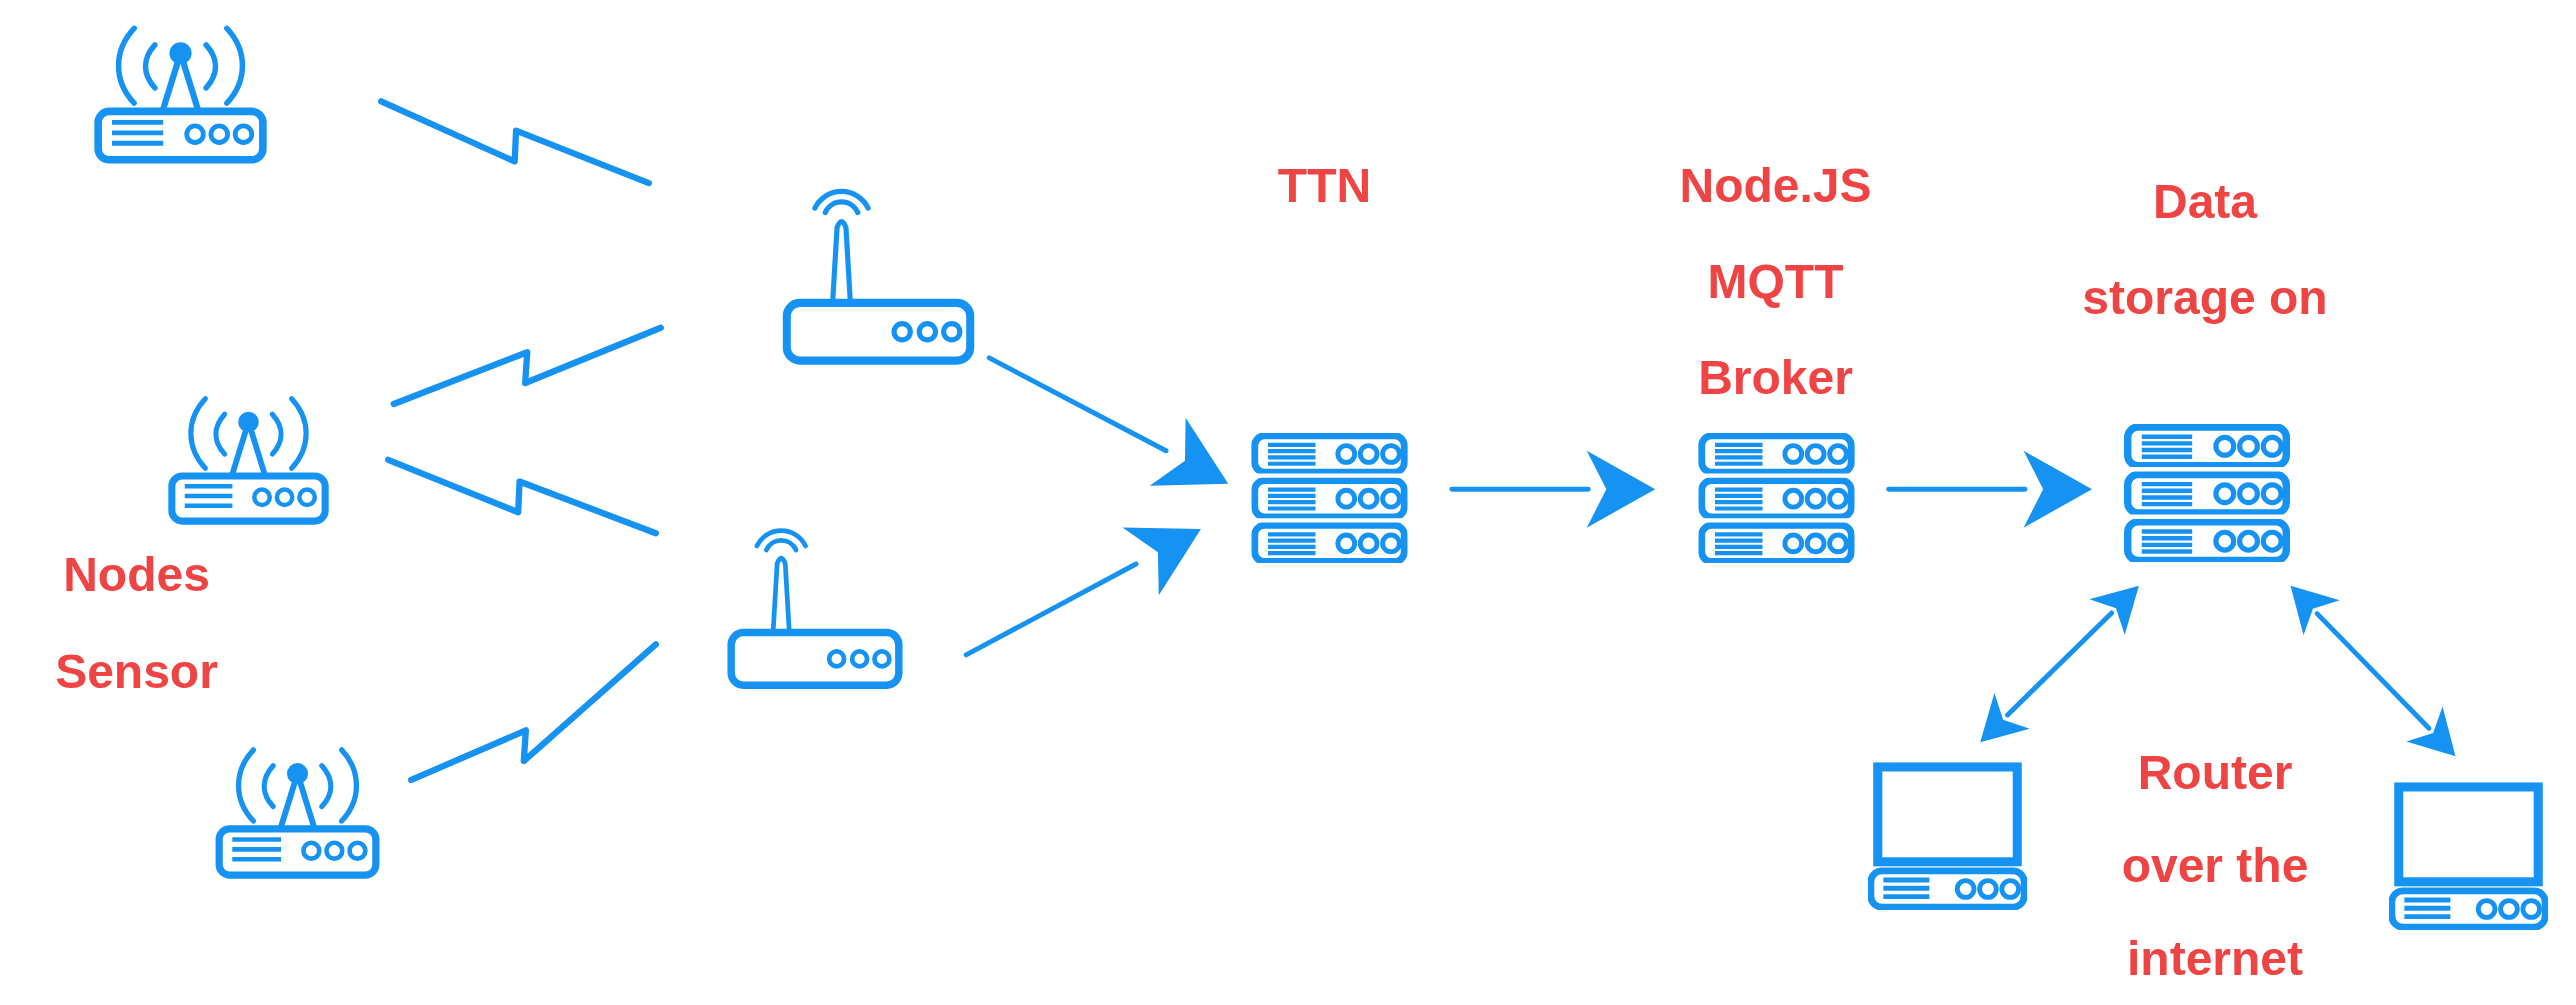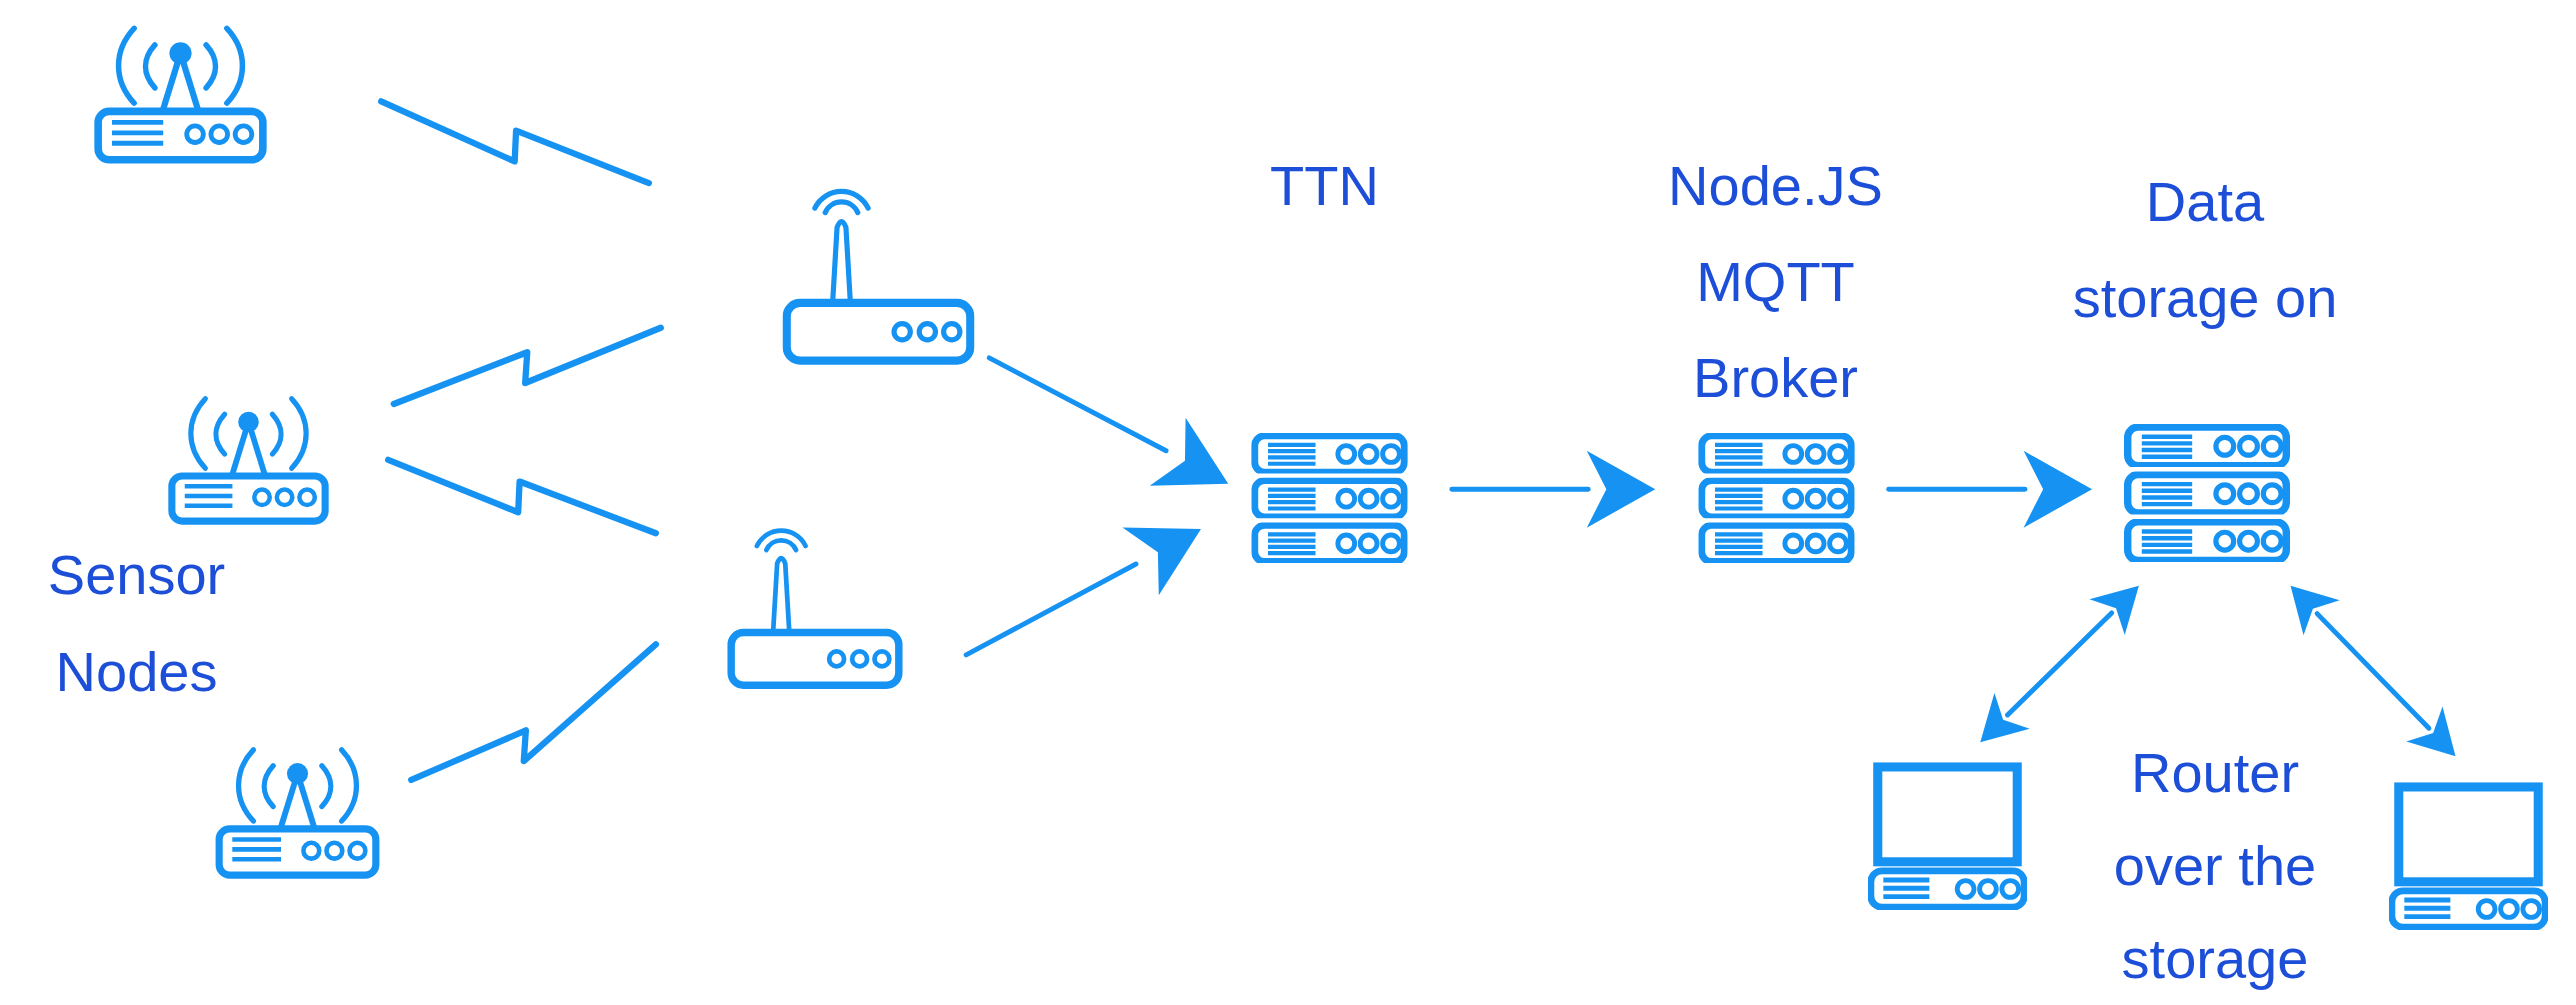--- a/index.html
+++ b/index.html
@@ -11,24 +11,25 @@
     position: relative;
     width: 2576px;
     height: 1005px;
     background: #ffffff;
     overflow: hidden;
     font-family: "Liberation Sans", sans-serif;
   }
   .label {
     position: absolute;
     text-align: center;
-    color: #1d4ed8;
-    font-size: 56px;
+    color: #ef4444;
+    font-size: 48px;
     line-height: 96px;
     white-space: nowrap;
+    font-weight: bold;
   }
   .label div { text-align: center; }
   .icon {
     position: absolute;
     color: #1693F2;
   }
   #connector-layer {
     position: absolute;
     left: 0; top: 0;
     width: 2576px;
@@ -189,22 +190,22 @@
     </svg>
 
   <svg class="icon" style="left:1868px; top:762px;" width="159" height="148" viewBox="0 0 228 212">
       <use href="#sym-computer"></use>
     </svg>
   <svg class="icon" style="left:2389px; top:782px;" width="159" height="148" viewBox="0 0 228 212">
       <use href="#sym-computer"></use>
     </svg>
 
   <div class="label" style="left:10.5px; top:526px; width:252px; line-height:97px;">
+    <div>Nodes</div>
     <div>Sensor</div>
-    <div>Nodes</div>
   </div>
 
 
   <div class="label" style="left:1146px; top:138px; width:357px;">
     <div>TTN</div>
   </div>
 
   <div class="label" style="left:1597px; top:138px; width:357px;">
     <div>Node.JS</div>
     <div>MQTT</div>
@@ -212,17 +213,17 @@
   </div>
 
   <div class="label" style="left:2020px; top:154px; width:370px;">
     <div>Data</div>
     <div>storage on</div>
   </div>
 
   <div class="label" style="left:2040px; top:726px; width:350px; line-height:93px;">
     <div>Router</div>
     <div>over the</div>
-    <div>storage</div>
+    <div>internet</div>
   </div>
 
 </div>
 
 
 </body></html>

